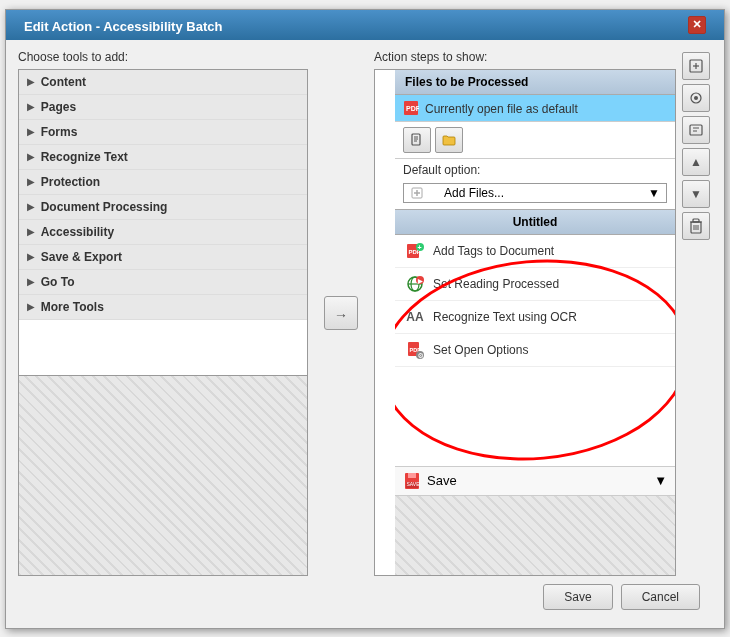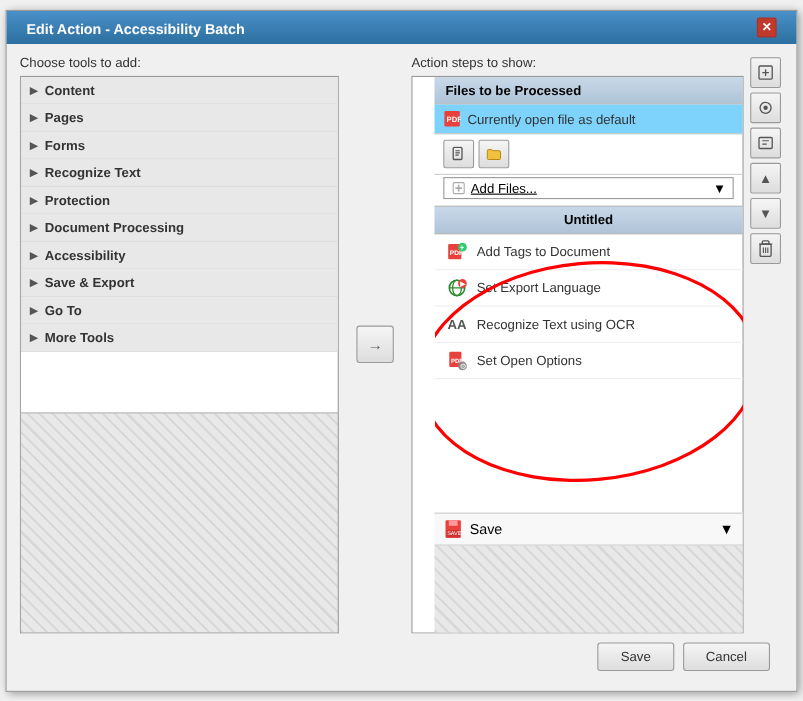--- a/index.html
+++ b/index.html
@@ -204,22 +204,21 @@
       background: white;
       padding: 2px 6px;
       font-size: 12px;
       cursor: pointer;
       flex: 1;
       justify-content: space-between;
     }
     .add-files-content {
       display: flex;
       align-items: center;
-      gap: 4px;
-      text-decoration: underline;
+      gap: 20px;
     }
     .untitled-section {
       flex: 1;
       display: flex;
       flex-direction: column;
       position: relative;
       text-align: center;
     }
     .untitled-header {
       background: linear-gradient(to bottom, #c8d8e8, #b0c4d8);
@@ -431,20 +430,23 @@
                     <line x1="4" y1="6" x2="8" y2="6" stroke="#555" stroke-width="1"></line>
                     <line x1="4" y1="8" x2="7" y2="8" stroke="#555" stroke-width="1"></line>
                   </svg>
                 </div>
                 <div class="file-btn">
                   <svg width="14" height="14" viewBox="0 0 14 14">
                     <path d="M1 4 Q1 3 2 3 L5 3 L6 4 L12 4 Q13 4 13 5 L13 11 Q13 12 12 12 L2 12 Q1 12 1 11 Z" fill="#f0c040" stroke="#b08000" stroke-width="0.8"></path>
                   </svg>
                 </div>
               </div>
+              <div class="default-option-row">
+                <span class="default-label">Default option:</span>
+              </div>
               <div style="padding: 2px 8px 6px 8px;">
                 <div class="add-files-select">
                   <div class="add-files-content">
                     <svg width="14" height="14" viewBox="0 0 14 14">
                       <rect x="2" y="2" width="10" height="10" rx="1" fill="none" stroke="#aaa" stroke-width="1"></rect>
                       <line x1="7" y1="4" x2="7" y2="10" stroke="#aaa" stroke-width="1.5"></line>
                       <line x1="4" y1="7" x2="10" y2="7" stroke="#aaa" stroke-width="1.5"></line>
                     </svg>
                     <span>Add Files...</span>
                   </div>
@@ -474,21 +476,21 @@
                 <div class="action-item">
                   <div class="action-icon">
                     <svg width="18" height="18" viewBox="0 0 18 18">
                       <circle cx="9" cy="9" r="7" fill="none" stroke="#2c8a2c" stroke-width="1.5"></circle>
                       <ellipse cx="9" cy="9" rx="4" ry="7" fill="none" stroke="#2c8a2c" stroke-width="1.2"></ellipse>
                       <line x1="2" y1="9" x2="16" y2="9" stroke="#2c8a2c" stroke-width="1.2"></line>
                       <circle cx="14" cy="5" r="4" fill="#e8403c"></circle>
                       <text x="12" y="7.5" font-size="6" fill="white" font-weight="bold">▶</text>
                     </svg>
                   </div>
-                  <span class="action-label">Set Export Language</span>
+                  <span class="action-label">Set Reading Processed</span>
                 </div>
 
 
                 <div class="action-item">
                   <div class="action-icon">
                     <span style="font-size:12px; font-weight:bold; color:#555;">AA</span>
                   </div>
                   <span class="action-label">Recognize Text using OCR</span>
                 </div>
 

